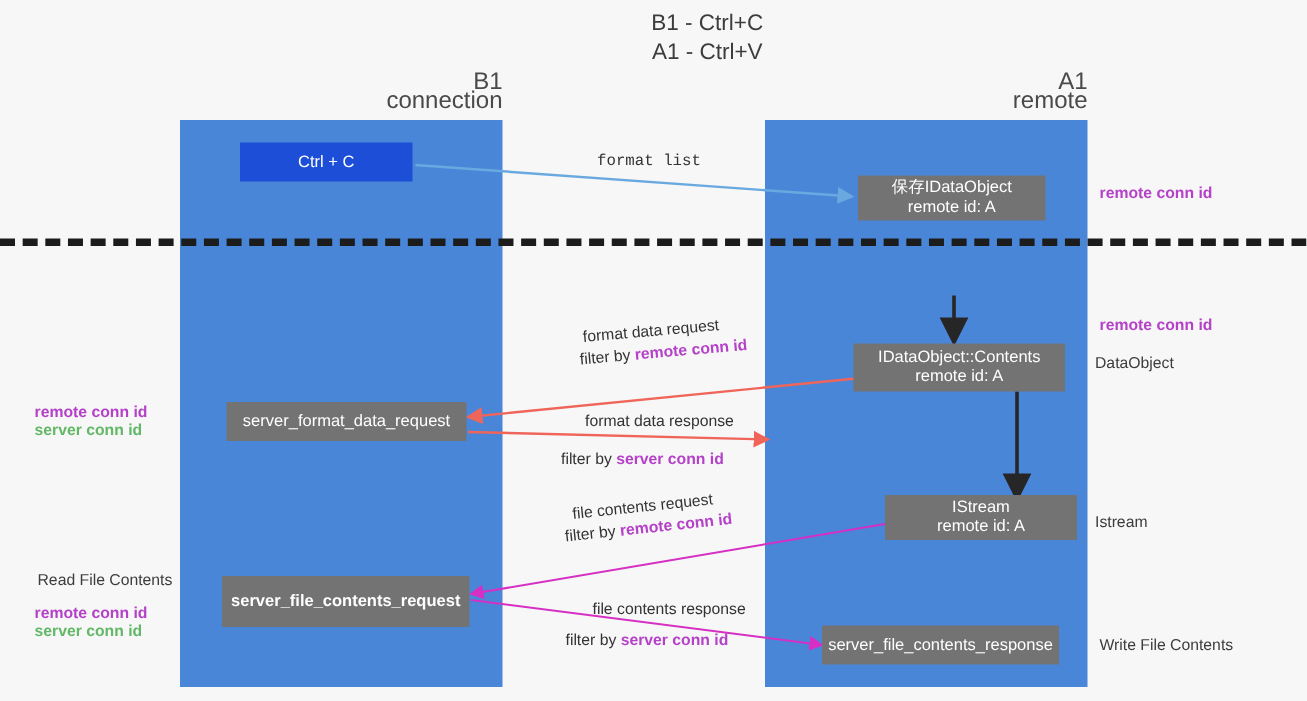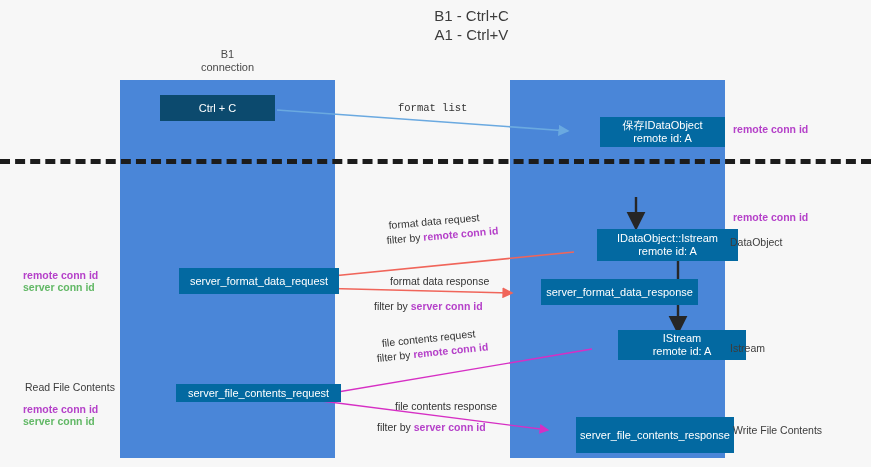--- a/index.html
+++ b/index.html
@@ -9,37 +9,37 @@
     font-family:"Liberation Sans", sans-serif;
     color:#333;
     overflow:hidden;
     position:relative;
   }
   #stage{position:absolute;inset:0;}
   svg.layer{position:absolute;left:0;top:0;width:871px;height:467px;pointer-events:none;}
 
   .lane{position:absolute;background:#4a86d8;}
   .lane-hdr{
-    position:absolute;text-align:center;font-size:11px;color:#4a4a4a;
+    position:absolute;text-align:right;font-size:16px;color:#4a4a4a;
     line-height:13px;white-space:pre-line;
   }
 
   .title{
     position:absolute;left:0;top:6px;width:871px;text-align:center;
     font-size:15px;color:#3c3c3c;line-height:19px;white-space:pre-line;margin-left:36px;
   }
 
   .box{
     position:absolute;display:flex;flex-direction:column;
     align-items:center;justify-content:center;
     color:#ffffff;font-size:11px;line-height:13px;text-align:center;
     white-space:pre-line;
   }
-  .box.green{background:#0c4a6e;}
-  .box.orange{background:#0369a1;margin-left:28px;}
+  .box.green{background:#1d4ed8;}
+  .box.orange{background:#737373;}
 
   .sidelabel{
     position:absolute;font-size:10.5px;line-height:13px;
     white-space:pre-line;
   }
   .sidelabel.plain{color:#3c3c3c;}
   .purple{color:#b541c9;font-weight:bold;}
   .green-t{color:#62b866;font-weight:bold;}
 
   .edgelabel{
@@ -57,20 +57,22 @@
 </head>
 <body>
 
 <div id="stage">
 
   <div class="title">B1 - Ctrl+C
 A1 - Ctrl+V</div>
 
   <div class="lane-hdr" style="left:120px;top:48px;width:215px;">B1
 connection</div>
+  <div class="lane-hdr" style="left:510px;top:48px;width:215px;">A1
+remote</div>
 
   <div class="lane" style="left:120px;top:80px;width:215px;height:378px;"></div>
   <div class="lane" style="left:510px;top:80px;width:215px;height:378px;"></div>
 
   <svg class="layer">
     <defs>
       <marker id="ah-blue" markerWidth="7" markerHeight="7" refX="6" refY="3.5" orient="auto">
         <path d="M0,0 L7,3.5 L0,7 z" fill="#6aa9e0"></path>
       </marker>
       <marker id="ah-red" markerWidth="7" markerHeight="7" refX="6" refY="3.5" orient="auto">
@@ -98,33 +100,32 @@
 
     <path d="M314,400 L548,430" stroke="#d62fc4" stroke-width="1.4" fill="none" marker-end="url(#ah-mag)"></path>
   </svg>
 
   <div class="box green" style="left:160px;top:95px;width:115px;height:26px;">Ctrl + C</div>
 
   <div class="box orange" style="left:572px;top:117px;width:125px;height:30px;">保存IDataObject
 remote id: A</div>
 
 
-  <div class="box orange" style="left:569px;top:229px;width:141px;height:32px;">IDataObject::Istream
+  <div class="box orange" style="left:569px;top:229px;width:141px;height:32px;">IDataObject::Contents
 remote id: A</div>
 
   <div class="box orange" style="left:151px;top:268px;width:160px;height:26px;">server_format_data_request</div>
 
-  <div class="box orange" style="left:513px;top:279px;width:157px;height:26px;">server_format_data_response</div>
 
   <div class="box orange" style="left:590px;top:330px;width:128px;height:30px;">IStream
 remote id: A</div>
 
-  <div class="box orange" style="left:148px;top:384px;width:165px;height:18px;">server_file_contents_request</div>
+  <div class="box orange" style="left:148px;top:384px;width:165px;height:34px;font-weight:bold;">server_file_contents_request</div>
 
-  <div class="box orange" style="left:548px;top:417px;width:158px;height:36px;">server_file_contents_response</div>
+  <div class="box orange" style="left:548px;top:417px;width:158px;height:26px;">server_file_contents_response</div>
 
   <div class="edgelabel" style="left:398px;top:101px;font-family:Liberation Mono, monospace;">format list</div>
 
   <div class="edgelabel" style="left:388px;top:218px;transform:rotate(-5deg);">
     <span>format data request</span>
   </div>
   <div class="edgelabel" style="left:386px;top:233px;transform:rotate(-5deg);">
     <span>filter by </span><b class="p">remote conn id</b>
   </div>
 

